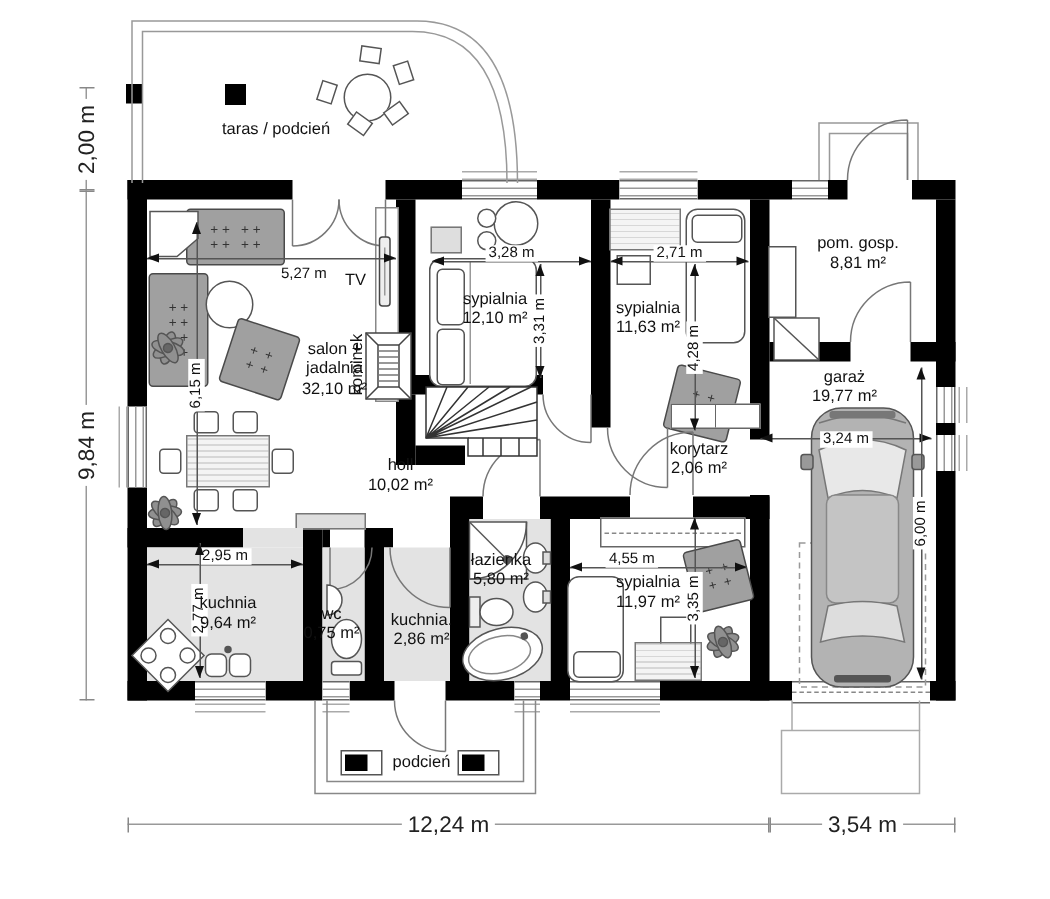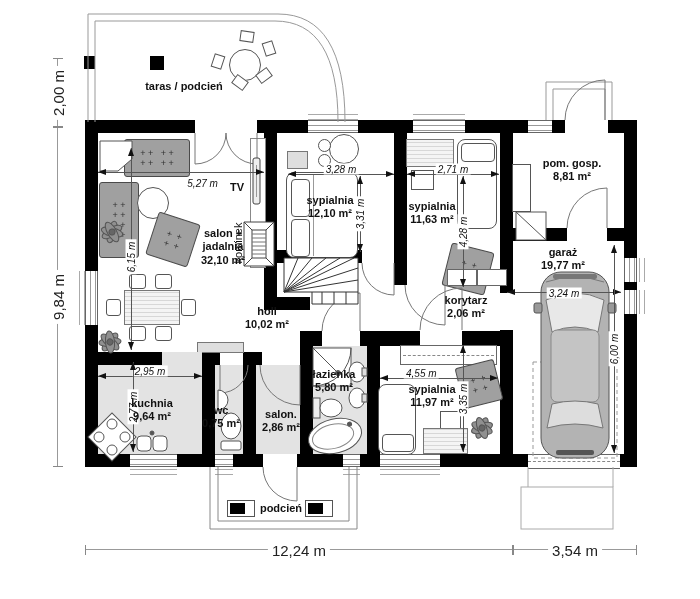--- a/index.html
+++ b/index.html
@@ -37,26 +37,26 @@
           border:1px solid #666;}
   .ward{background:#fff;border:1px solid #666;}
   .ward::before{content:"";position:absolute;left:2px;right:2px;top:50%;border-top:1px dashed #888;}
   .niche{position:absolute;background:#fff;border:1px solid #888;}
   .sofa-h::before{content:"+ +   + +\A+ +   + +";}
   .sofa-v::before{content:"+ +\A+ +\A+ +\A+ +";}
   .chair-sq::before{content:"+  +\A+  +";}
   
   .rlabel{position:absolute;transform:translate(-50%,-50%);text-align:center;font-size:11px;
     line-height:1.22;color:#111;white-space:nowrap;z-index:30;}
-  .rlabel .nm,.rlabel .ar{display:block;font-weight:bold;}
+  .rlabel .nm,.rlabel .ar{display:block;}
   .wraplbl{white-space:normal;width:60px;}
   .vlabel{position:absolute;transform:translate(-50%,-50%) rotate(-90deg);font-size:11px;
     white-space:nowrap;z-index:30;}
   
-  .dimh,.dimv{position:absolute;z-index:25;font-style:italic;}
+  .dimh,.dimv{position:absolute;z-index:25;}
   .dimh{border-top:1px solid #555;height:0;}
   .dimv{border-left:1px solid #555;width:0;}
   .dimh::before{content:"";position:absolute;left:0;top:-4px;border-top:3.5px solid transparent;
     border-bottom:3.5px solid transparent;border-right:8px solid #111;}
   .dimh::after{content:"";position:absolute;right:0;top:-4px;border-top:3.5px solid transparent;
     border-bottom:3.5px solid transparent;border-left:8px solid #111;}
   .dimv::before{content:"";position:absolute;top:0;left:-4px;border-left:3.5px solid transparent;
     border-right:3.5px solid transparent;border-bottom:8px solid #111;}
   .dimv::after{content:"";position:absolute;bottom:0;left:-4px;border-left:3.5px solid transparent;
     border-right:3.5px solid transparent;border-top:8px solid #111;}
@@ -382,21 +382,21 @@
   </div>
   <div class="rlabel" style="left:152px;top:410px">
     <span class="nm">kuchnia</span>
     <span class="ar">9,64 m²</span>
   </div>
   <div class="rlabel" style="left:221px;top:417px">
     <span class="nm">wc</span>
     <span class="ar">0,75 m²</span>
   </div>
   <div class="rlabel" style="left:281px;top:421px">
-    <span class="nm">salon.</span>
+    <span class="nm">kuchnia.</span>
     <span class="ar">2,86 m²</span>
   </div>
   <div class="rlabel" style="left:281px;top:509px">
     <span class="nm">podcień</span>
   </div>
   <div class="rlabel" style="left:237px;top:188px">
     <span class="nm">TV</span>
   </div>
   <span class="vlabel" style="left:238px;top:243px">kominek</span>
 

